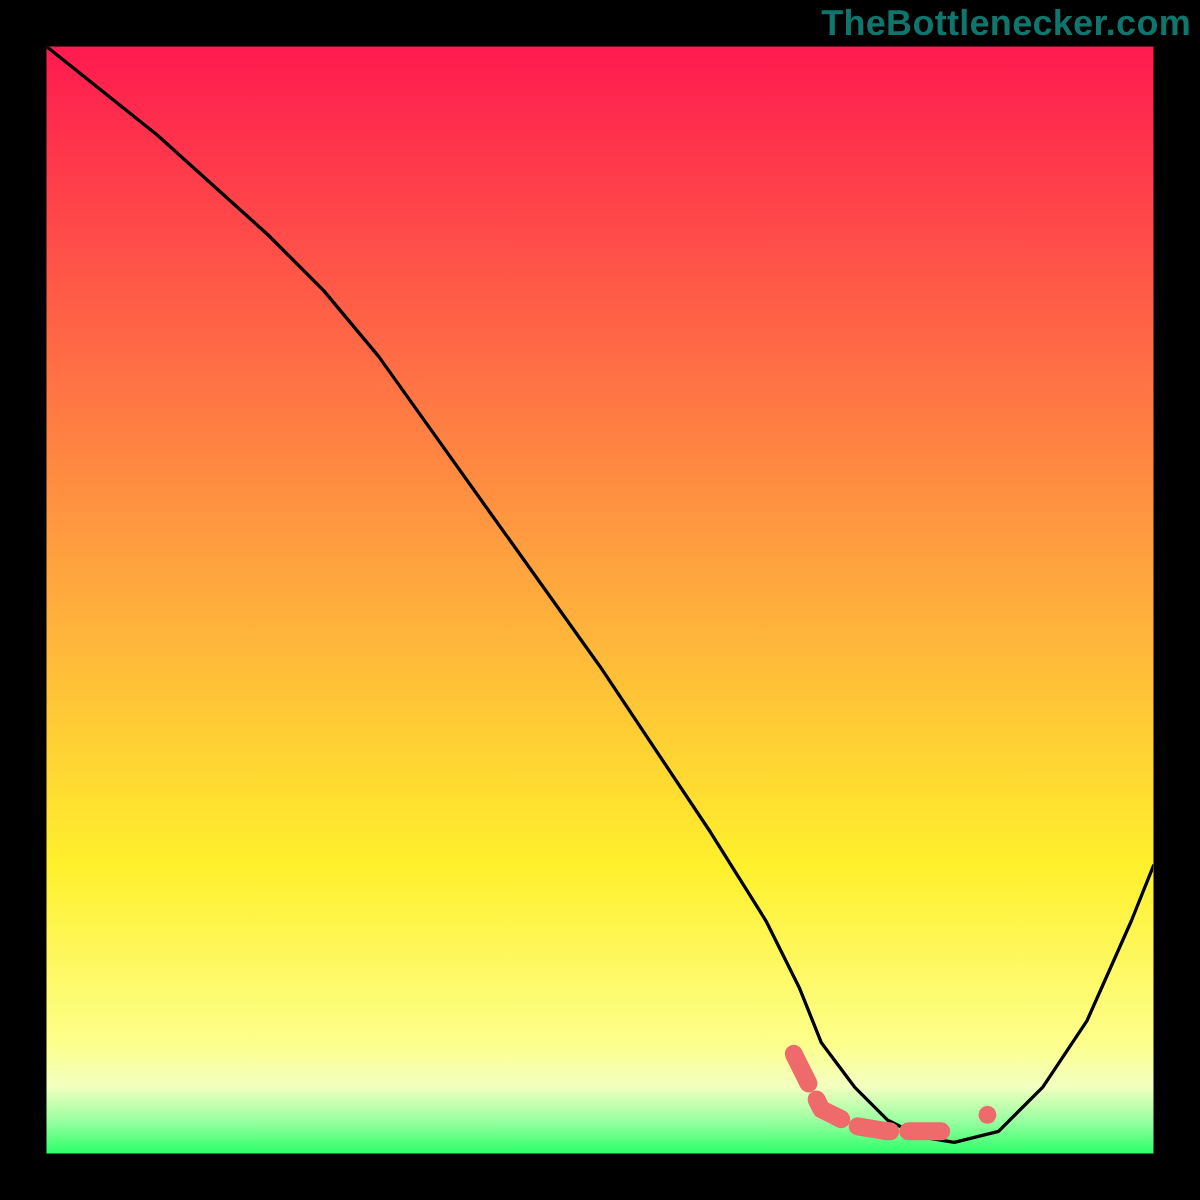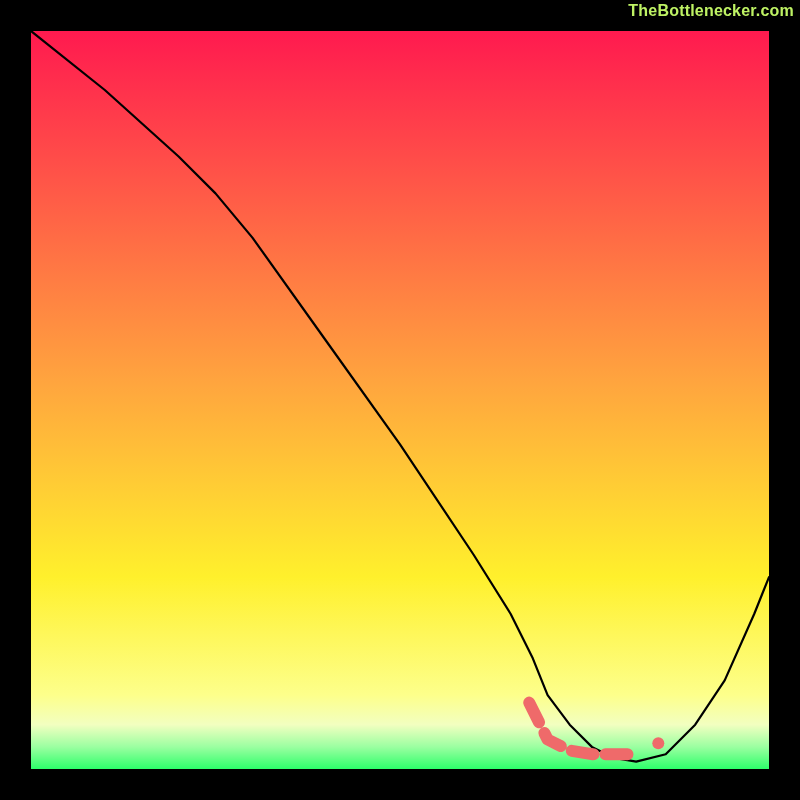--- a/index.html
+++ b/index.html
@@ -1,17 +1,17 @@
 <!DOCTYPE html>
 <html><head>
 <meta charset="utf-8">
 <style>
   html,body{margin:0;padding:0;width:800px;height:800px;background:#000;}
   .wrap{position:relative;width:800px;height:800px;}
-  .attrib{position:absolute;top:2px;right:6px;color:#bef264;font-family:Arial,Helvetica,sans-serif;font-size:16px;font-weight:bold;letter-spacing:0.2px;}
+  .attrib{position:absolute;top:2px;right:6px;color:#0f766e;font-family:Arial,Helvetica,sans-serif;font-size:24px;font-weight:bold;letter-spacing:0.2px;}
   svg{display:block;}
 </style>
 </head>
 <body>
 <div class="wrap">
 
 <svg width="800" height="800" viewBox="0 0 800 800">
   <defs>
     <linearGradient id="bg" x1="0" y1="0" x2="0" y2="1">
 

